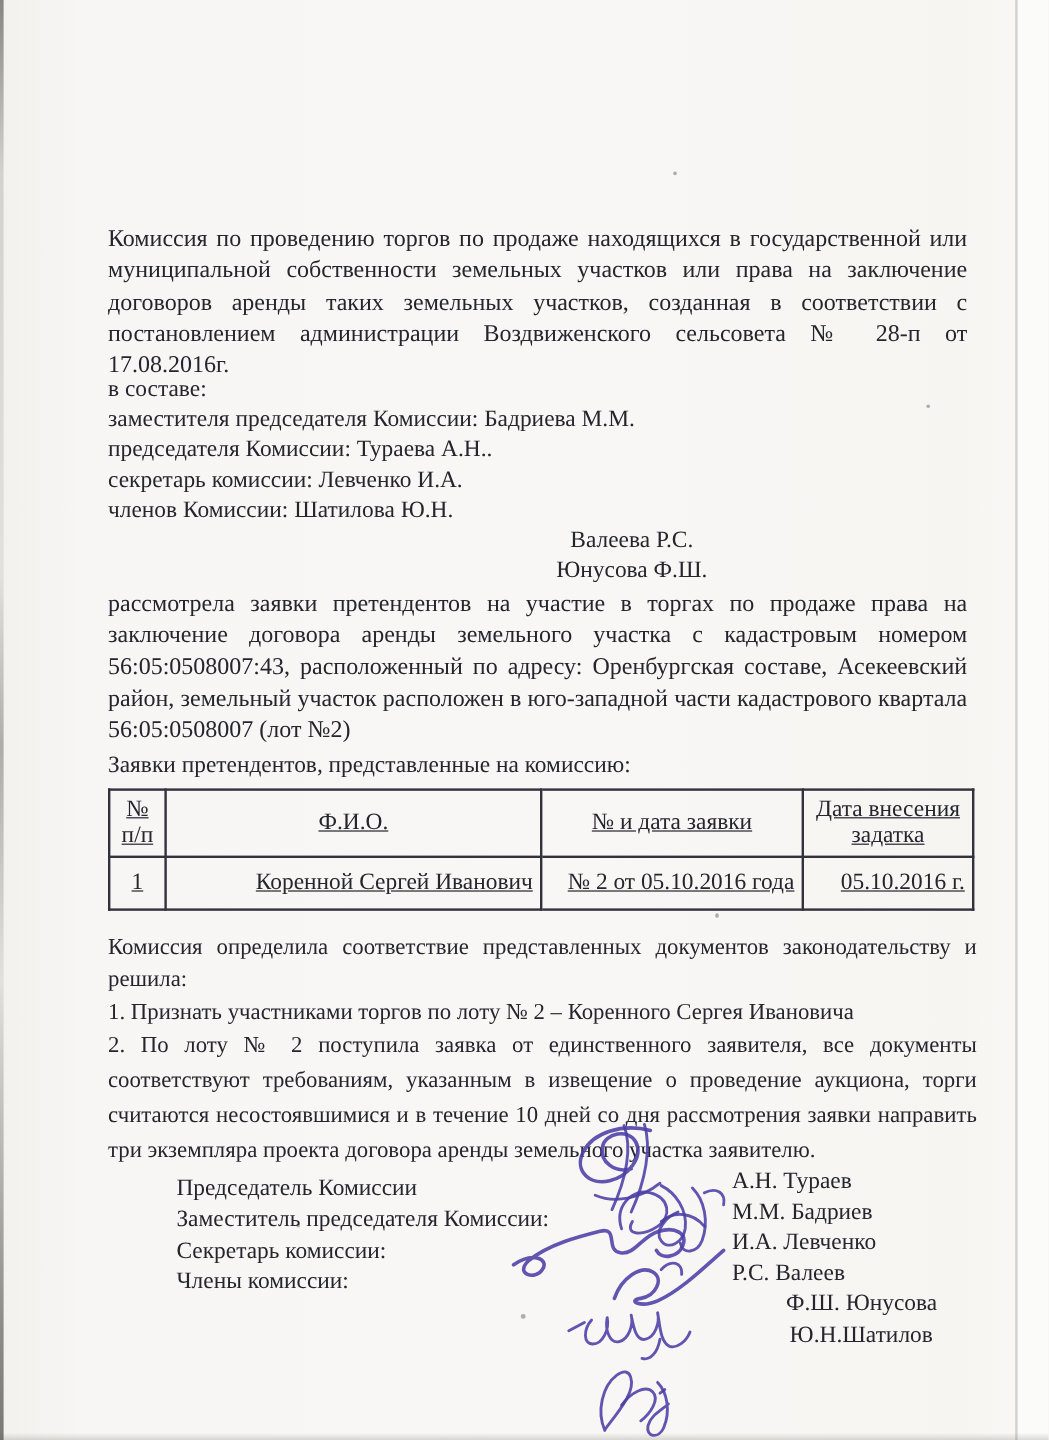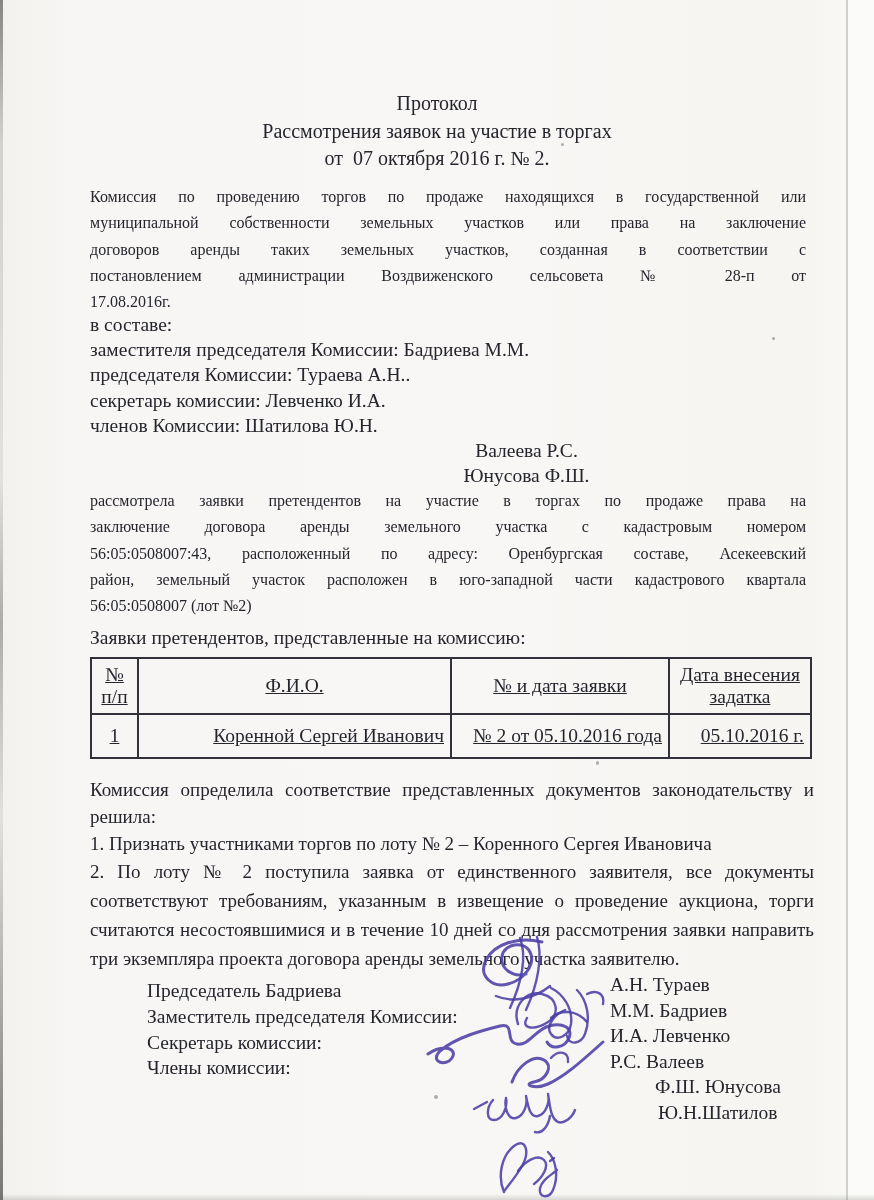--- a/index.html
+++ b/index.html
@@ -15,21 +15,21 @@
   .edge-right{position:absolute;left:846px;top:0;width:2px;height:1200px;background:rgba(165,163,152,.45);}
   .edge-beyond{position:absolute;left:848px;top:0;width:26px;height:1200px;background:#fbfbf9;}
   .edge-bottom{position:absolute;left:0;top:1194px;width:874px;height:6px;
     background:linear-gradient(180deg,rgba(0,0,0,0),rgba(95,95,88,.22));}
   .speck{position:absolute;border-radius:50%;background:rgba(80,80,95,.45);}
 
   
   .abs{position:absolute;}
   .title-block{left:82px;top:90px;width:710px;text-align:center;font-size:20px;line-height:27.5px;}
   .title-line{white-space:pre;}
-  .para{font-size:16px;}
+  .para{font-size:20px;}
   .jline{text-align:justify;text-align-last:justify;height:26.3px;overflow:hidden;}
   .jlast{text-align:left;height:26.3px;overflow:hidden;}
   .intro{left:90px;top:188px;width:716px;}
   .comp{left:90px;top:312px;width:716px;font-size:19.5px;line-height:25.2px;}
   .comp .indent{padding-left:157px;text-align:center;}
   .review{left:90px;top:492px;width:716px;}
   .apps-heading{left:90px;top:627px;width:716px;font-size:19.5px;}
 
   table.apps{position:absolute;left:90px;top:657px;width:720px;border-collapse:collapse;
     font-size:19.5px;color:#25252e;table-layout:fixed;text-decoration:underline;}
@@ -62,25 +62,20 @@
   <div class="edge-beyond"></div>
   <div class="edge-right"></div>
   <div class="edge-bottom"></div>
 
   <div class="speck" style="left:561px;top:143px;width:3px;height:3px;"></div>
   <div class="speck" style="left:772px;top:337px;width:3px;height:3px;"></div>
   <div class="speck" style="left:596px;top:761px;width:3px;height:4px;"></div>
   <div class="speck" style="left:247px;top:1020px;width:3px;height:3px;"></div>
   <div class="speck" style="left:434px;top:1095px;width:4px;height:4px;"></div>
 
-  <div class="abs title-block">
-    <div class="title-line">Протокол</div>
-    <div class="title-line">Рассмотрения заявок на участие в торгах</div>
-    <div class="title-line">от  07 октября 2016 г. № 2.</div>
-  </div>
 
   <div class="abs para intro">
     <div class="jline">Комиссия по проведению торгов по продаже находящихся в государственной или</div>
     <div class="jline">муниципальной собственности земельных участков или права на заключение</div>
     <div class="jline">договоров аренды таких земельных участков, созданная в соответствии с</div>
     <div class="jline">постановлением администрации Воздвиженского сельсовета № 28-п от</div>
     <div class="jlast">17.08.2016г.</div>
   </div>
 
   <div class="abs comp">
@@ -134,21 +129,21 @@
     <div class="jlast">1. Признать участниками торгов по лоту № 2 – Коренного Сергея Ивановича</div>
     <div class="item2">
       <div class="jline">2. По лоту № 2 поступила заявка от единственного заявителя, все документы</div>
       <div class="jline">соответствуют требованиям, указанным в извещение о проведение аукциона, торги</div>
       <div class="jline">считаются несостоявшимися и в течение 10 дней со дня рассмотрения заявки направить</div>
       <div class="jlast">три экземпляра проекта договора аренды земельного участка заявителю.</div>
     </div>
   </div>
 
   <div class="abs sig-roles">
-    <div>Председатель Бадриева</div>
+    <div>Председатель Комиссии</div>
     <div>Заместитель председателя Комиссии:</div>
     <div>Секретарь комиссии:</div>
     <div>Члены комиссии:</div>
   </div>
 
   <div class="abs sig-names">
     <div>А.Н. Тураев</div>
     <div>М.М. Бадриев</div>
     <div>И.А. Левченко</div>
     <div>Р.С. Валеев</div>

